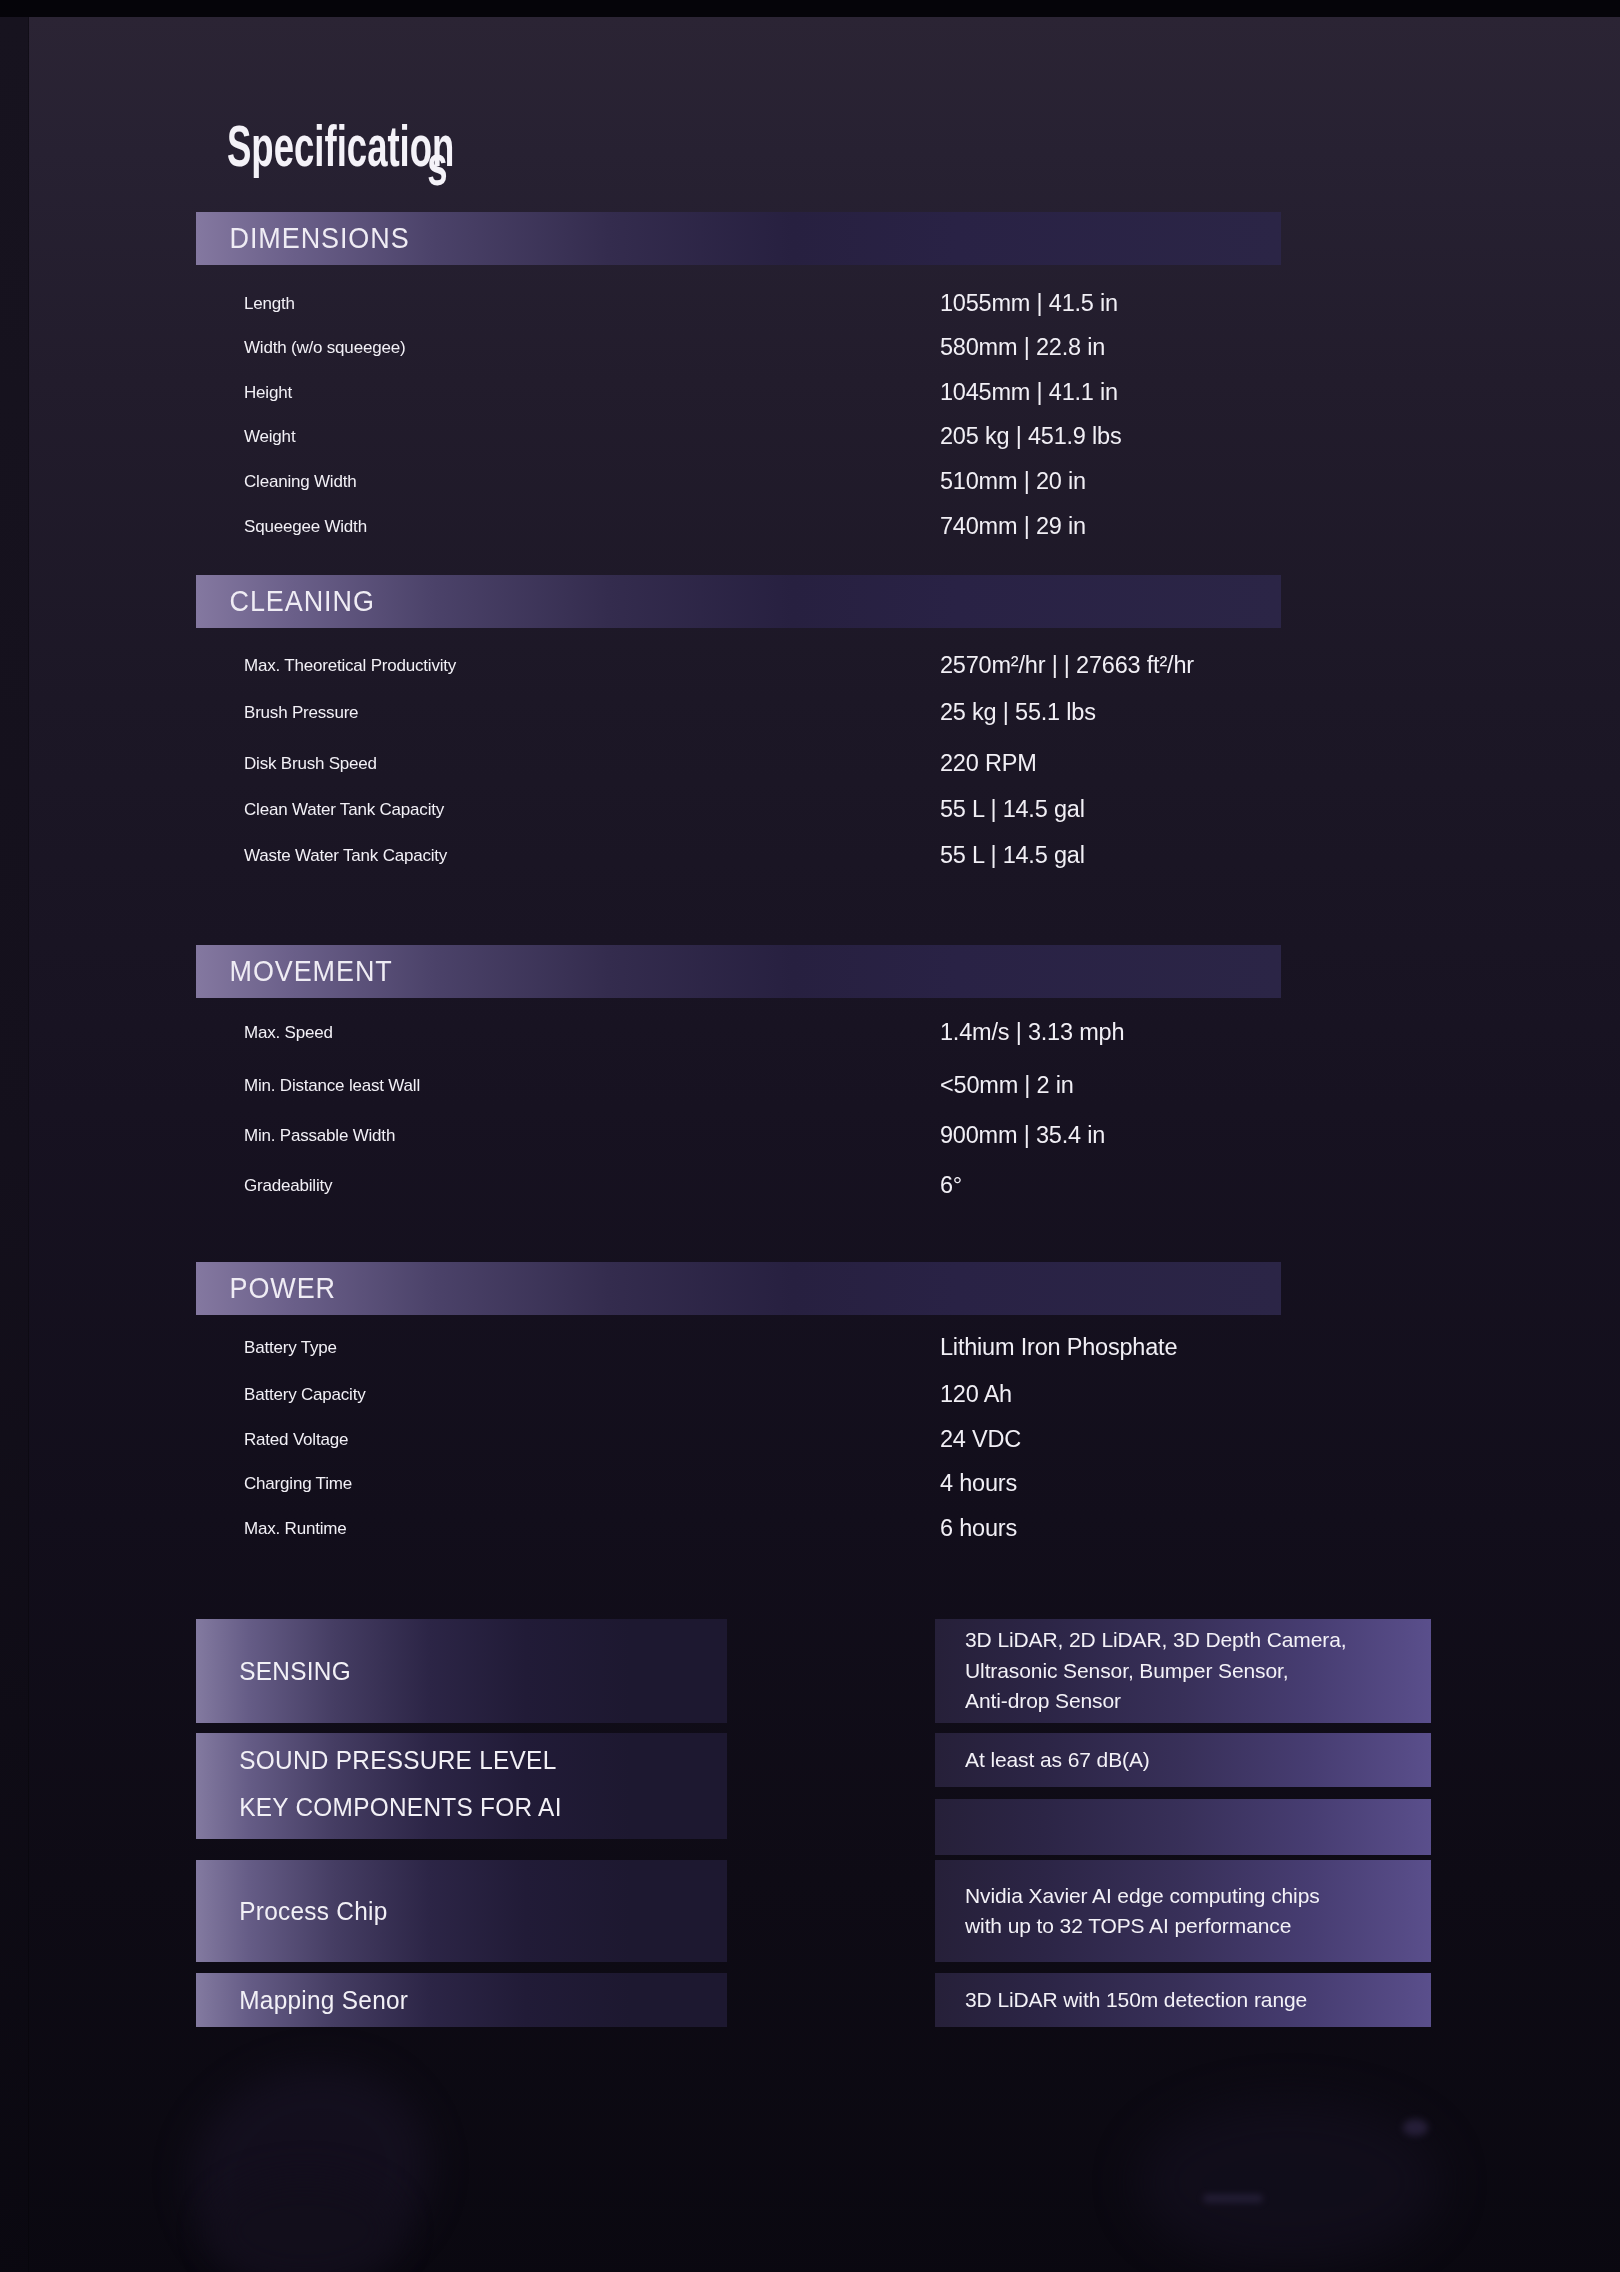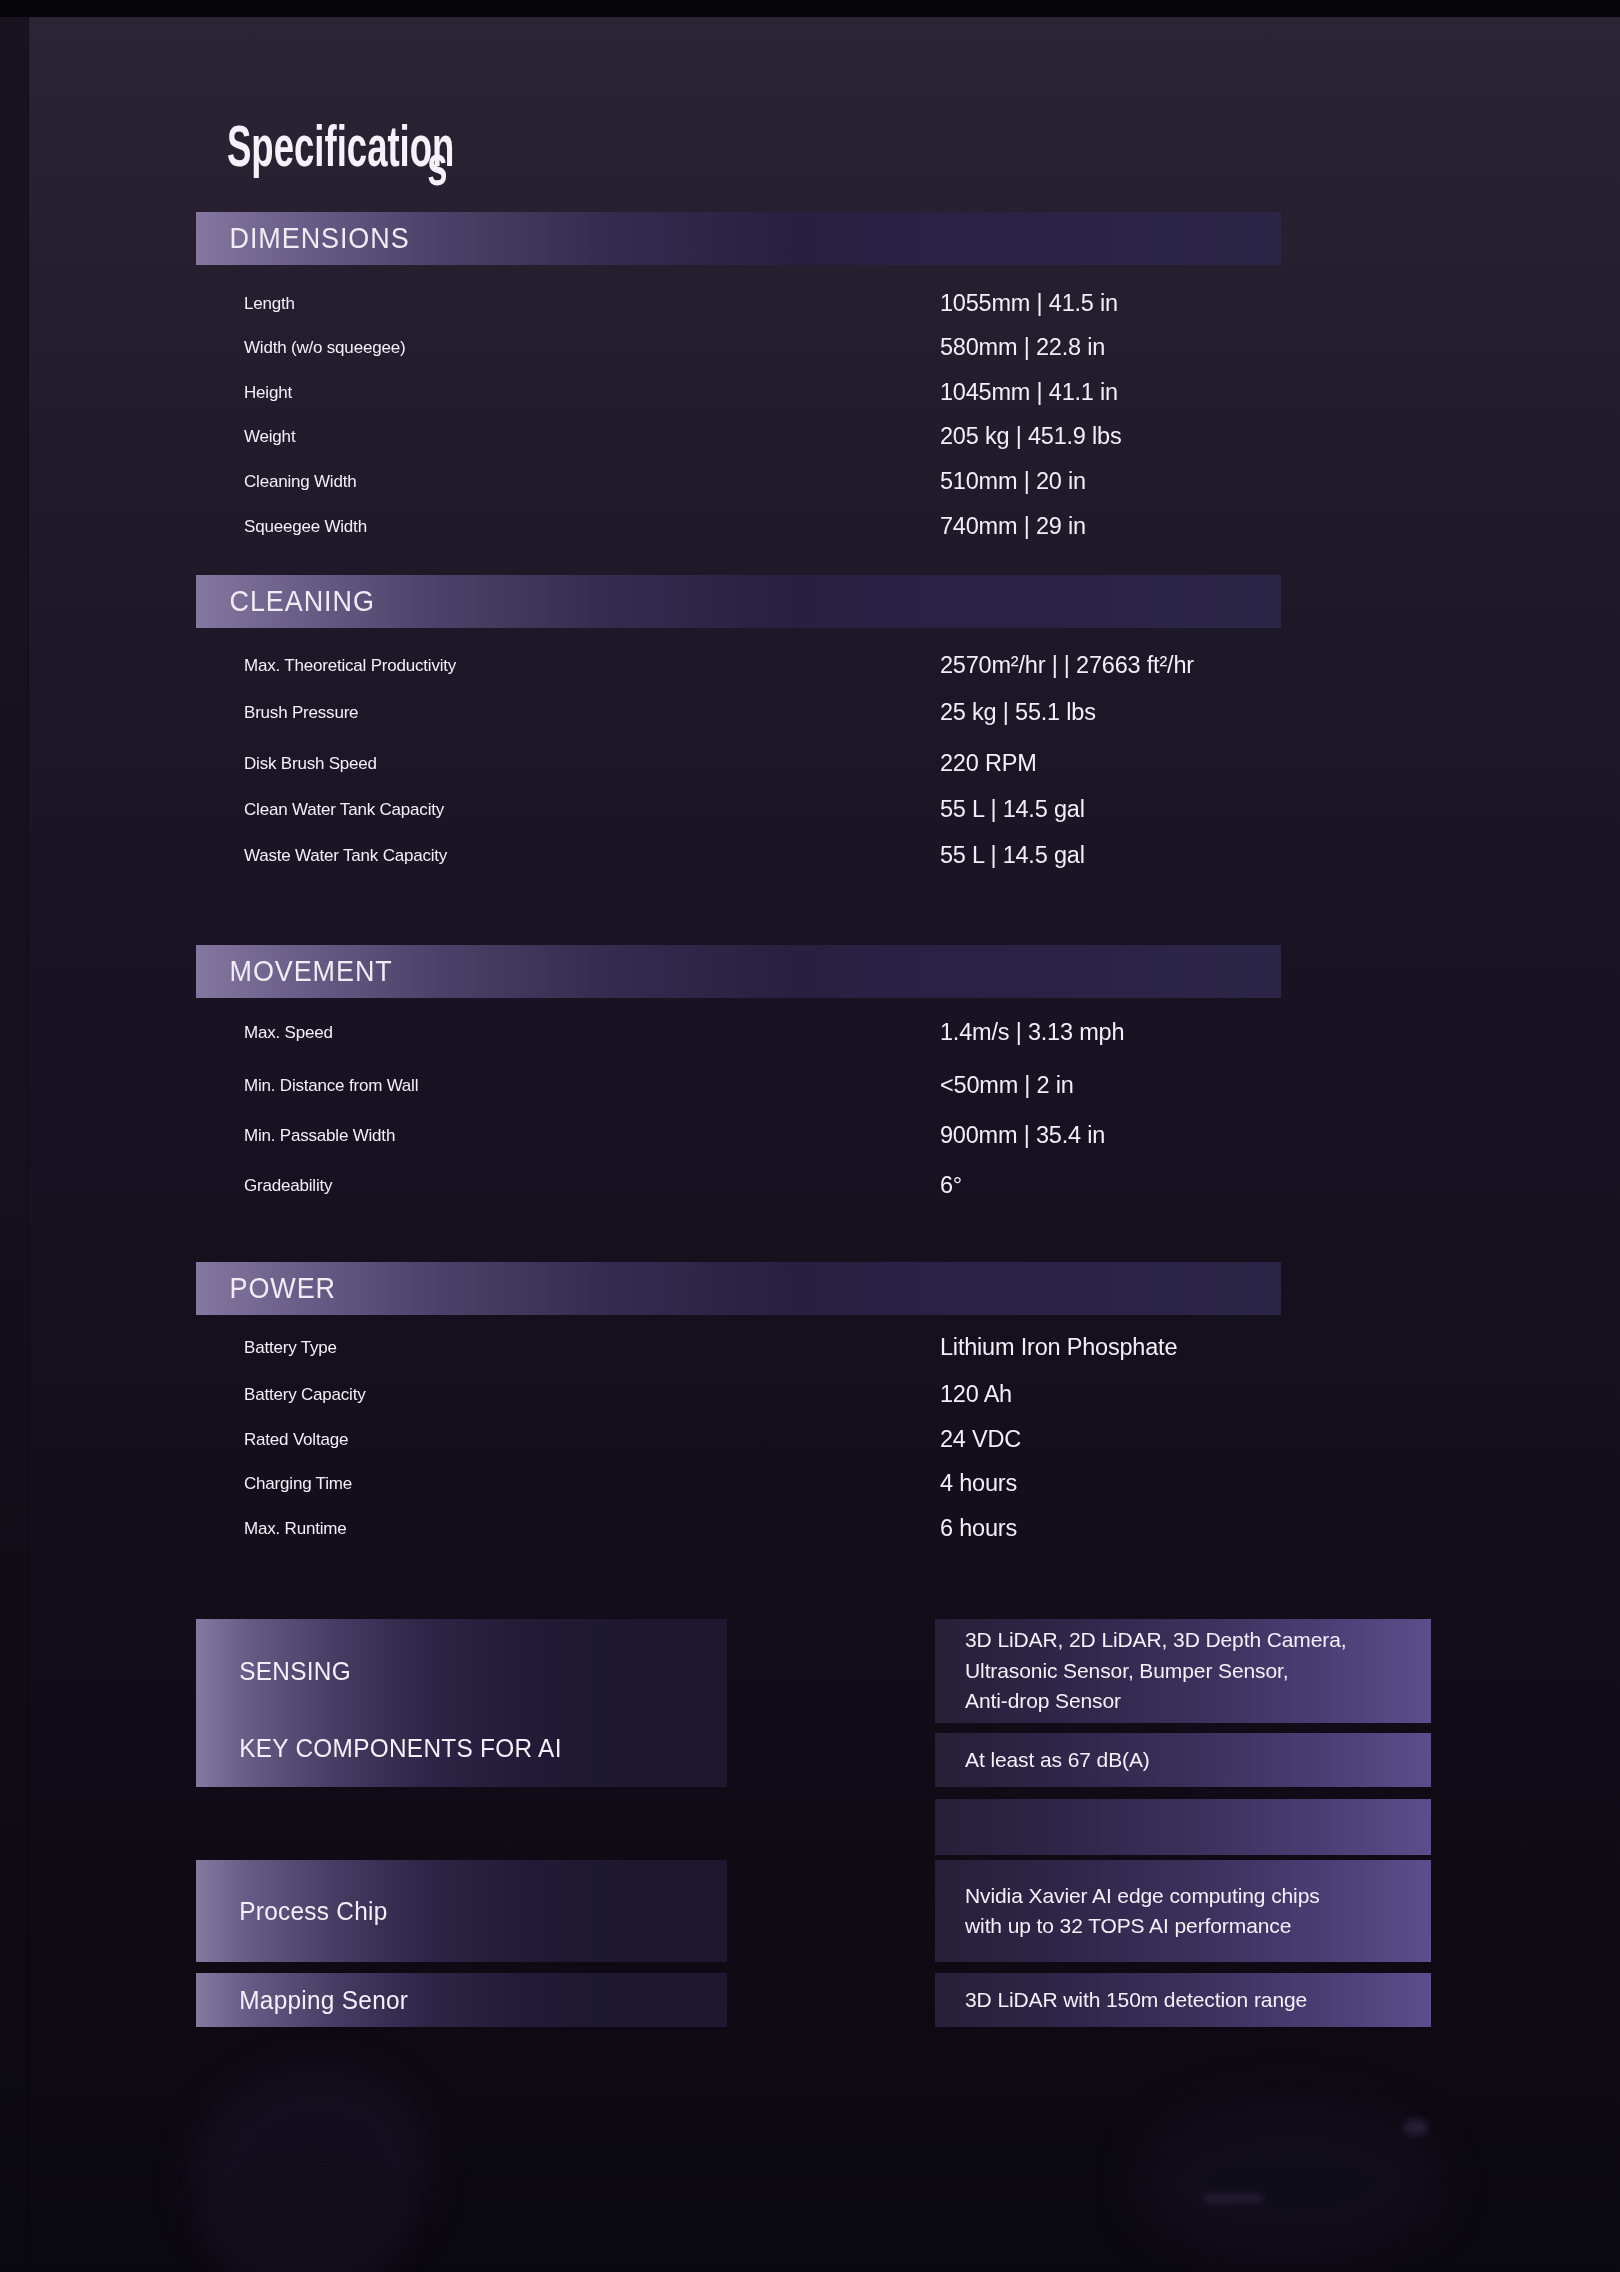--- a/index.html
+++ b/index.html
@@ -167,21 +167,21 @@
   </div>
 
   <div class="sec-bar" style="top:928px">
     <span class="sec-text">MOVEMENT</span>
   </div>
   <div class="row" style="top:999px">
     <span class="lbl">Max. Speed</span>
     <span class="val">1.4m/s | 3.13 mph</span>
   </div>
   <div class="row" style="top:1052px">
-    <span class="lbl">Min. Distance from Wall</span>
+    <span class="lbl">Min. Distance least Wall</span>
     <span class="val">&lt;50mm | 2 in</span>
   </div>
   <div class="row" style="top:1102px">
     <span class="lbl">Min. Passable Width</span>
     <span class="val">900mm | 35.4 in</span>
   </div>
   <div class="row" style="top:1152px">
     <span class="lbl">Gradeability</span>
     <span class="val">6°</span>
   </div>
@@ -219,21 +219,21 @@
     <span class="vline">Anti-drop Sensor</span>
   </div>
 
   <div class="feat-bar" style="top:1716px;height:54px">
     <span class="feat-label">SOUND PRESSURE LEVEL</span>
   </div>
   <div class="feat-panel" style="top:1716px;height:54px">
     <span class="vline">At least as 67 dB(A)</span>
   </div>
 
-  <div class="feat-bar" style="top:1699px;height:64px">
+  <div class="feat-bar" style="top:1758px;height:64px">
     <span class="feat-label">KEY COMPONENTS FOR AI</span>
   </div>
   <div class="feat-panel" style="top:1782px;height:56px"></div>
 
   <div class="feat-bar" style="top:1843px;height:102px">
     <span class="feat-label">Process Chip</span>
   </div>
   <div class="feat-panel" style="top:1843px;height:102px">
     <span class="vline">Nvidia Xavier AI edge computing chips</span>
     <span class="vline">with up to 32 TOPS AI performance</span>

